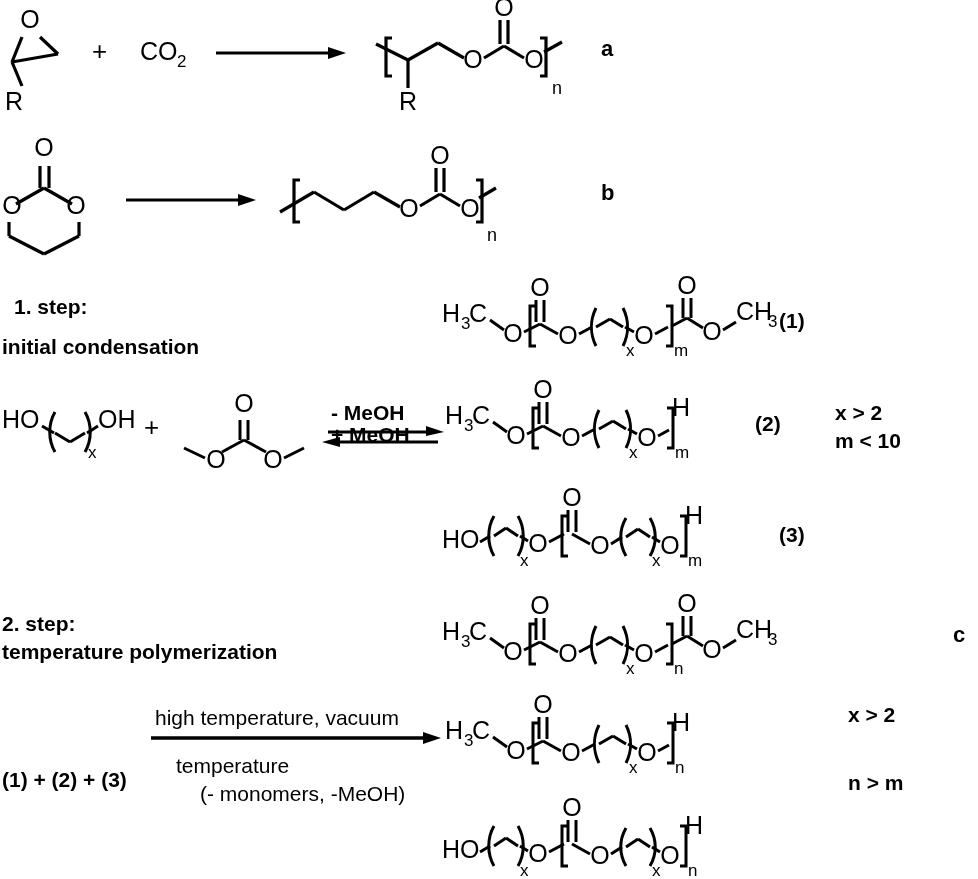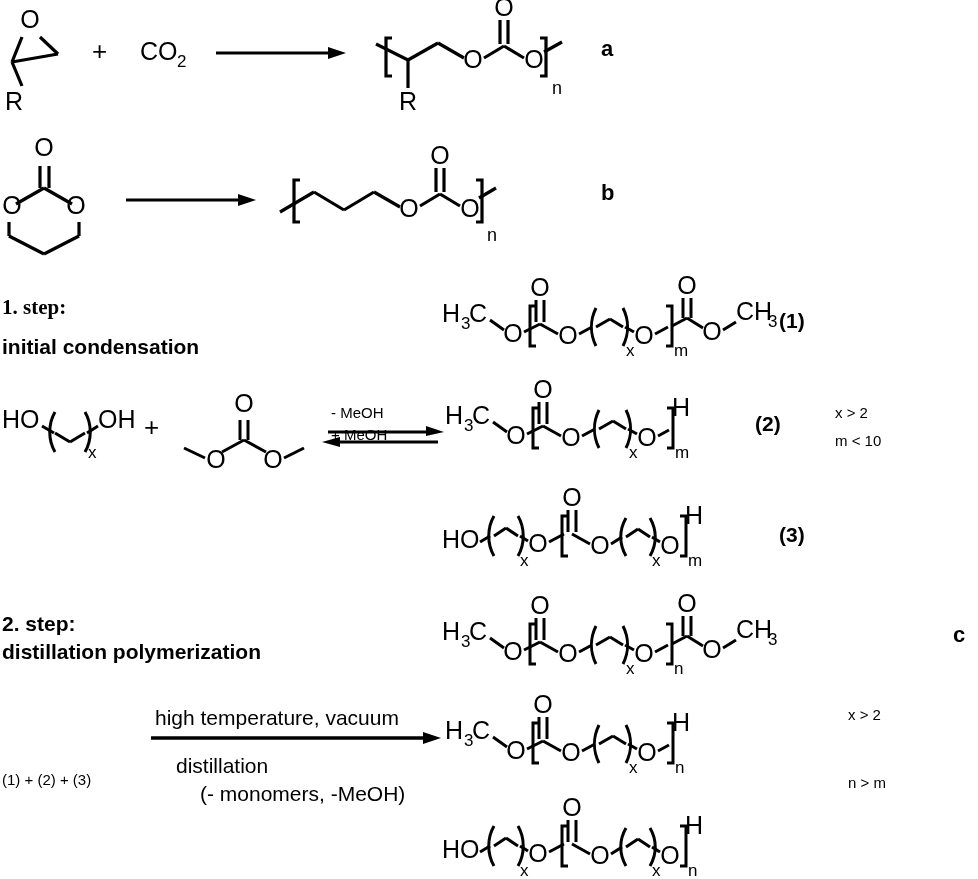--- a/index.html
+++ b/index.html
@@ -21,22 +21,22 @@
     font-size: 22px;
     line-height: 1;
   }
   .step-title {
     font-weight: bold;
     font-size: 21px;
     line-height: 28px;
     white-space: nowrap;
   }
   .cond-text {
-    font-weight: normal;
-    font-size: 15px;
+    font-weight: bold;
+    font-size: 21px;
     line-height: 30px;
     white-space: nowrap;
   }
   .struct-num {
     font-weight: bold;
     font-size: 21px;
     line-height: 1;
   }
   .plain-text {
     font-size: 21px;
@@ -148,21 +148,21 @@
     <line x1="168" y1="48" x2="188" y2="60" stroke="#000" stroke-width="3.2"></line>
     <text class="at" x="198" y="71" text-anchor="middle">O</text>
     <path d="M 204 34 L 210 34 L 210 76 L 204 76" fill="none" stroke="#000" stroke-width="3.2"></path>
     <line x1="207" y1="52" x2="224" y2="42" stroke="#000" stroke-width="3.2"></line>
     <text class="rep" x="215" y="95">n</text>
   </svg>
 </div>
 
 <div class="abs scheme-label" style="left:601px; top:182px;">b</div>
 
-<div class="abs step-title" style="left:2px; top:293px;font-family:Liberation Serif, serif;">1. step:</div>
+<div class="abs step-title" style="left:14px; top:293px;">1. step:</div>
 <div class="abs step-title" style="left:2px; top:321px;margin-top:12px;">initial condensation</div>
 
 <div class="abs" style="left:440px; top:282px;">
   <svg width="330" height="78" viewBox="0 0 330 78">
     <text class="at" x="2" y="40">H</text>
     <text class="sub" x="21" y="47">3</text>
     <text class="at" x="29" y="40">C</text>
     <line x1="50" y1="38" x2="64" y2="48" stroke="#000" stroke-width="3"></line>
     <text class="at" x="73" y="60" text-anchor="middle">O</text>
     <line x1="84" y1="50" x2="100" y2="42" stroke="#000" stroke-width="3"></line>
@@ -300,21 +300,21 @@
     <text class="at" x="230" y="64" text-anchor="middle">O</text>
     <path d="M 240 26 L 246 26 L 246 66 L 240 66" fill="none" stroke="#000" stroke-width="3"></path>
     <text class="sub" x="248" y="76">m</text>
     <text class="at" x="245" y="34">H</text>
   </svg>
 </div>
 
 <div class="abs struct-num" style="left:779px; top:524px;">(3)</div>
 
 <div class="abs step-title" style="left:2px; top:610px;">2. step:</div>
-<div class="abs step-title" style="left:2px; top:638px;">distillation polymerization</div>
+<div class="abs step-title" style="left:2px; top:638px;">temperature polymerization</div>
 
 <div class="abs" style="left:440px; top:600px;">
   <svg width="330" height="78" viewBox="0 0 330 78">
     <text class="at" x="2" y="40">H</text>
     <text class="sub" x="21" y="47">3</text>
     <text class="at" x="29" y="40">C</text>
     <line x1="50" y1="38" x2="64" y2="48" stroke="#000" stroke-width="3"></line>
     <text class="at" x="73" y="60" text-anchor="middle">O</text>
     <line x1="84" y1="50" x2="100" y2="42" stroke="#000" stroke-width="3"></line>
     <path d="M 96 24 L 90 24 L 90 64 L 96 64" fill="none" stroke="#000" stroke-width="3"></path>
@@ -350,21 +350,21 @@
 
 <div class="abs cond-text" style="left:2px; top:722px;margin-top:43px;">(1) + (2) + (3)</div>
 
 <div class="abs plain-text" style="left:155px; top:705px;text-align:center;">high temperature, vacuum</div>
 <div class="abs" style="left:151px; top:732px;">
   <svg width="290" height="16" viewBox="0 0 290 16">
     <line x1="0" y1="6" x2="276" y2="6" stroke="#000" stroke-width="3.4"></line>
     <polygon points="290,6 272,0 272,12" fill="#000"></polygon>
   </svg>
 </div>
-<div class="abs plain-text" style="left:176px; top:753px;">distillation</div>
+<div class="abs plain-text" style="left:176px; top:753px;">temperature</div>
 <div class="abs plain-text" style="left:156px; top:781px;margin-left:44px;">(- monomers, -MeOH)</div>
 
 <div class="abs" style="left:443px; top:697px;">
   <svg width="250" height="80" viewBox="0 0 250 80">
     <text class="at" x="2" y="42">H</text>
     <text class="sub" x="21" y="49">3</text>
     <text class="at" x="29" y="42">C</text>
     <line x1="50" y1="40" x2="64" y2="50" stroke="#000" stroke-width="3"></line>
     <text class="at" x="73" y="62" text-anchor="middle">O</text>
     <line x1="84" y1="52" x2="100" y2="44" stroke="#000" stroke-width="3"></line>

